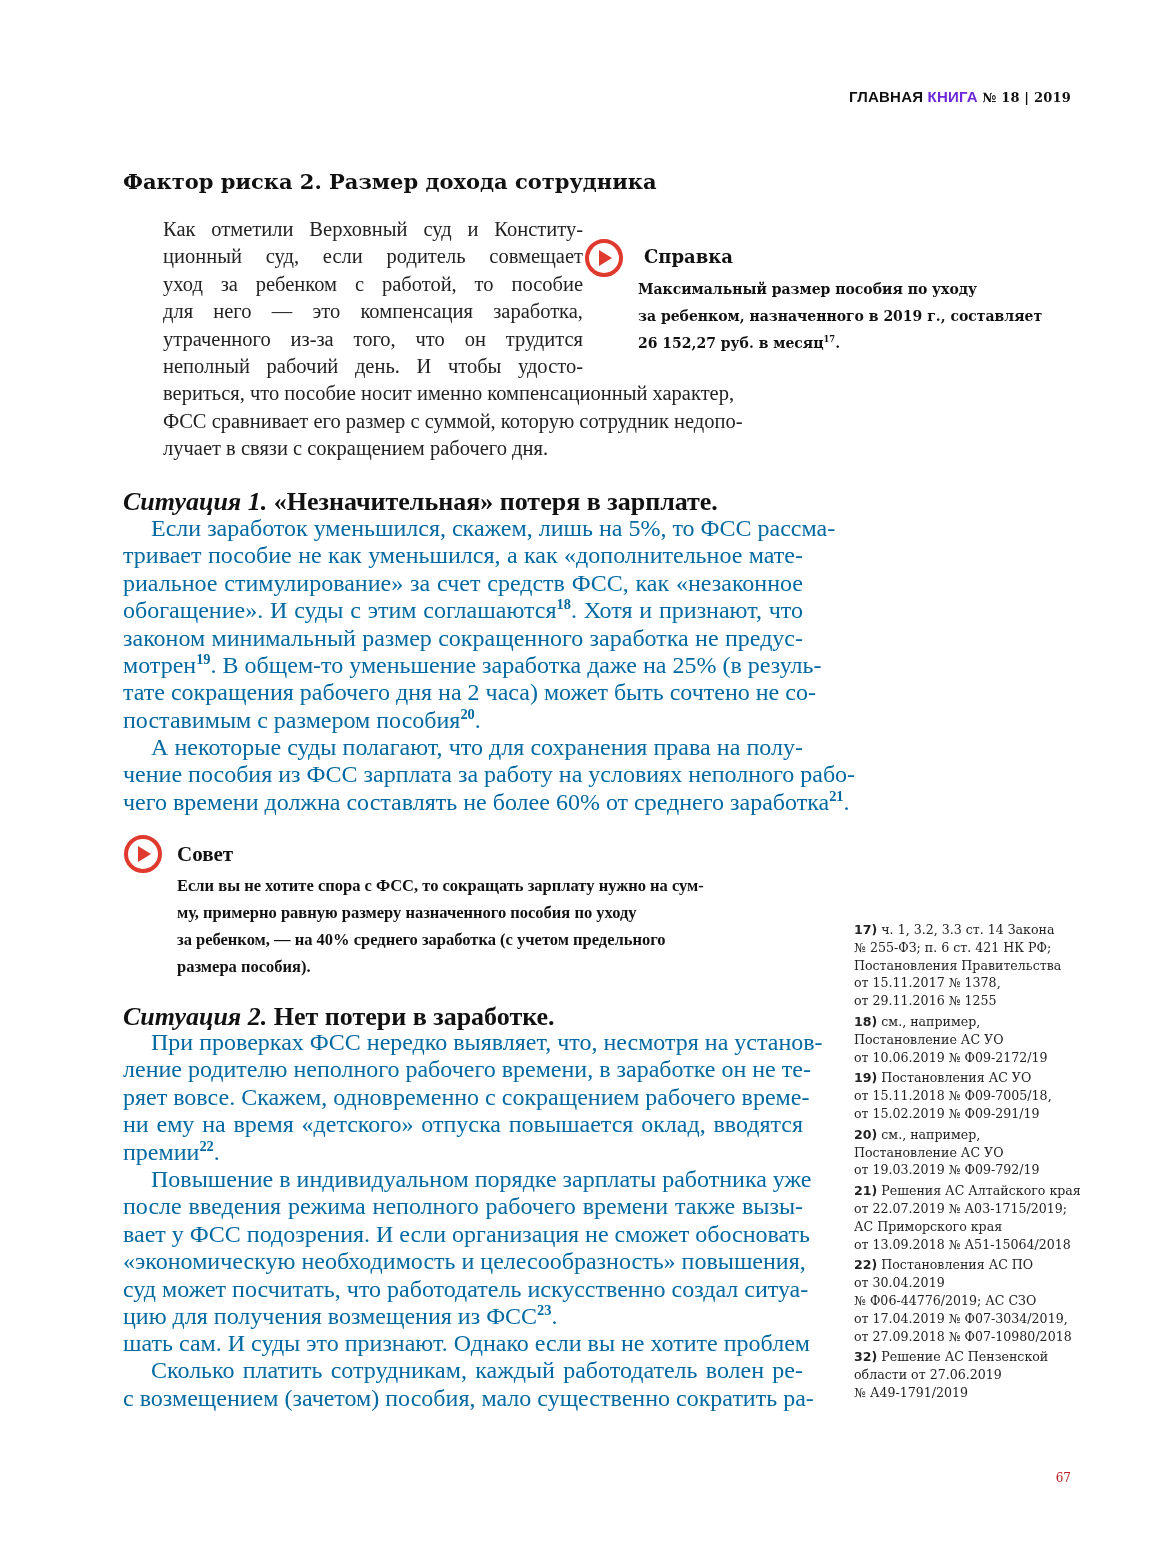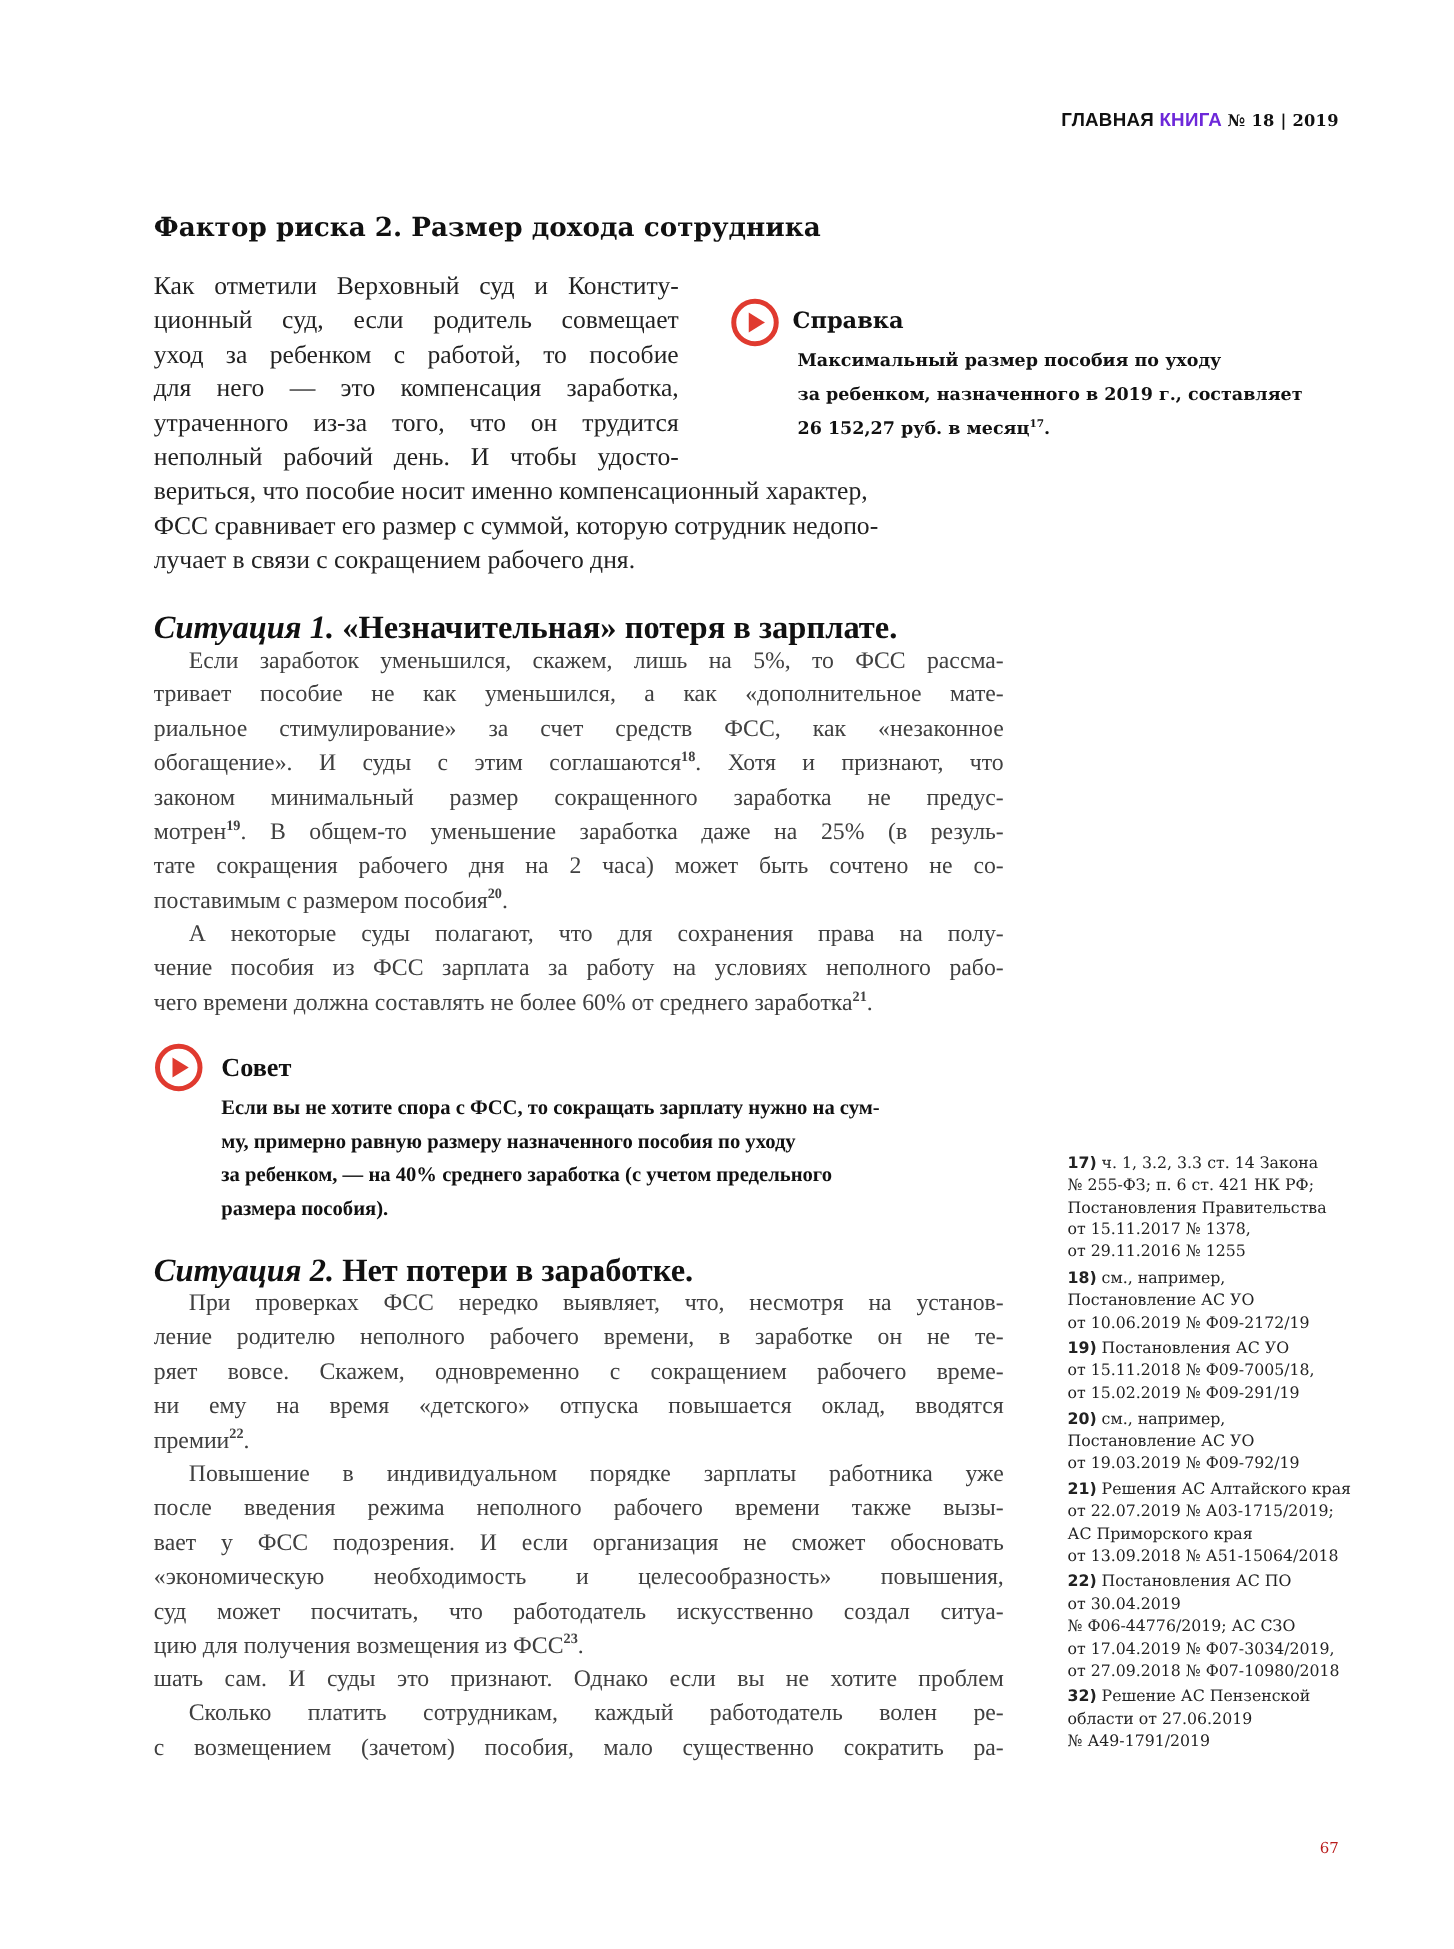--- a/index.html
+++ b/index.html
@@ -20,49 +20,49 @@
       position: absolute; left: 123px; top: 169px;
       font-family: "DejaVu Serif", serif; font-weight: 700; font-size: 21px; color: #111;
       margin: 0;
     }
 
     .intro {
       position: absolute; left: 123px; top: 216px; width: 680px;
       font-family: "Liberation Serif", serif; font-size: 20.5px; line-height: 27.4px;
       margin: 0; color: #222;
     }
-    .intro .line { display: block; white-space: nowrap; }
+    .intro .line { display: block; white-space: nowrap; margin-left: 40px; }
     .intro .narrow { width: 420px; text-align: justify; text-align-last: justify; }
 
     .callout-spravka {
       position: absolute; left: 584px; top: 238px; width: 490px;
     }
     .callout-icon {
       position: absolute; left: 0; top: 0; width: 40px; height: 40px;
     }
     .callout-title {
-      position: absolute; left: 50px; top: 8px;
+      position: absolute; left: 60px; top: 8px;
       font-family: "DejaVu Serif", serif; font-weight: 700; font-size: 18px; color: #111; margin: 0;
     }
     .callout-body {
       position: absolute; left: 54px; top: 38px; width: 440px;
       font-family: "DejaVu Serif", serif; font-weight: 700; font-size: 14px; line-height: 27px; color: #111; margin: 0;
     }
     .callout-body .line { display: block; white-space: nowrap; }
     sup { font-size: 60%; line-height: 0; vertical-align: super; font-weight: 700; }
 
     .subhead {
       position: absolute; left: 123px; margin: 0;
       font-family: "Liberation Serif", serif; font-size: 26px; font-weight: 700; color: #111;
     }
     .subhead em { font-style: italic; }
 
     .para {
       position: absolute; left: 123px; width: 680px; margin: 0;
-      font-family: "Liberation Serif", serif; font-size: 19px; line-height: 27.4px; color: #404040;
+      font-family: "Liberation Serif", serif; font-size: 24px; line-height: 27.4px; color: #0369a1;
     }
     .para .line { display: block; white-space: nowrap; text-align: justify; text-align-last: justify; }
     .para .line.last { text-align-last: left; }
     .para .indent { padding-left: 28px; }
 
     .callout-sovet { position: absolute; left: 123px; top: 834px; width: 700px; }
     .callout-sovet .callout-title { left: 54px; top: 8px; font-family: "Liberation Serif", serif; font-size: 21px; }
     .callout-sovet .callout-body { left: 54px; top: 38px; width: 640px; font-family: "Liberation Serif", serif; font-size: 16.5px; }
 
     .footnotes {

